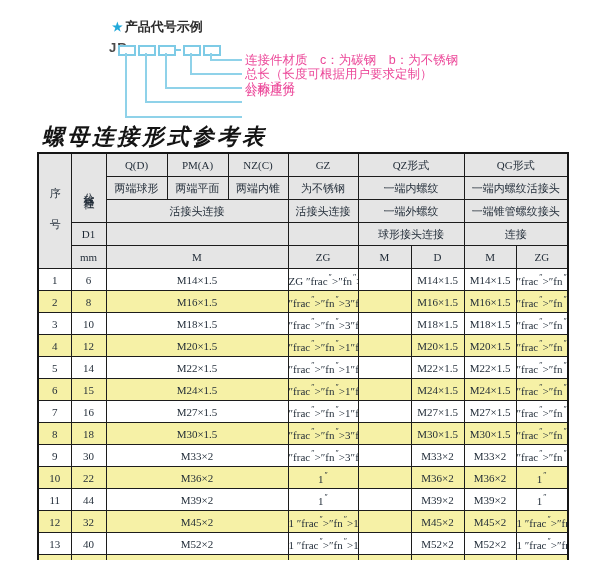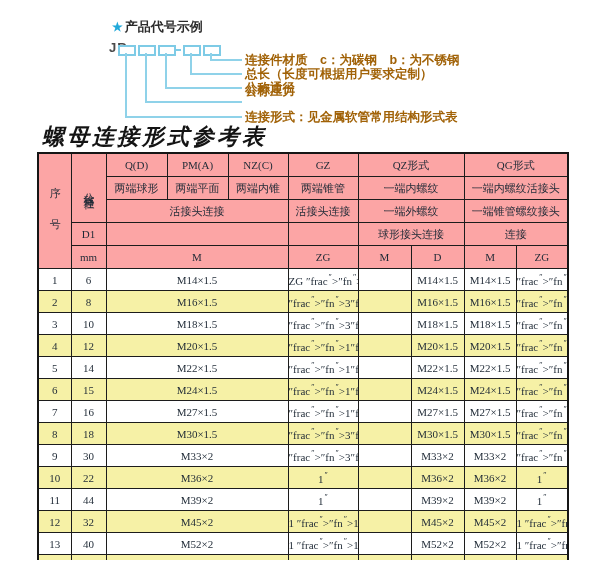--- a/index.html
+++ b/index.html
@@ -7,32 +7,32 @@
   .page{position:relative;width:600px;height:560px;background:#fff;overflow:hidden;}
 
   
   .diagram{position:absolute;left:0;top:0;width:600px;height:125px;}
   .diag-title{position:absolute;left:112px;top:18px;font-size:13px;font-weight:bold;color:#2b2b2b;white-space:nowrap;}
   .diag-title .star{color:#21a9da;margin-right:2px;font-size:12px;}
   .code-prefix{position:absolute;left:109px;top:40px;font-size:13px;font-weight:bold;color:#4a4a4a;letter-spacing:1px;}
   .code-box{position:absolute;top:45px;width:14px;height:7px;background:#fff;border:2px solid #7ecbe6;}
   .code-dash{position:absolute;left:175px;top:49px;width:6px;height:2px;background:#7ecbe6;}
   .conn{position:absolute;background:#8fd2e9;}
-  .diag-label{position:absolute;left:245px;font-size:12.5px;font-weight:bold;color:#a16207;white-space:nowrap;}
+  .diag-label{position:absolute;left:245px;font-size:12.5px;font-weight:normal;color:#ec4899;white-space:nowrap;}
 
   
   .table-title{position:absolute;left:42px;top:122px;margin:0;font-family:"Liberation Serif","DejaVu Serif",serif;
     font-size:22px;font-weight:bold;color:#141414;letter-spacing:3px;font-style:italic;}
 
   
   table.ref{position:absolute;left:37px;top:152px;width:530px;border-collapse:collapse;table-layout:fixed;
     font-family:"Liberation Serif","DejaVu Serif",serif;border:2px solid #161616;}
   table.ref td{border:1px solid #1c1c1c;text-align:center;vertical-align:middle;padding:0;
     font-size:11px;color:#1f2a36;overflow:hidden;white-space:nowrap;}
-  .thead td{background:#fca5a5;height:22px;}
+  .thead td{background:#e5e5e5;height:22px;}
   .tbody td{background:#ffffff;height:21px;color:#30373f;}
   .tbody tr.alt td{background:#f6f1a6;}
   .vert{writing-mode:vertical-lr;text-orientation:upright;display:inline-block;letter-spacing:2px;line-height:1;}
   .vert.spread{letter-spacing:32px;}
   .inch{font-size:8px;vertical-align:5px;margin-left:1px;}
 </style>
 </head>
 <body>
 
 <div class="page">
@@ -58,21 +58,20 @@
     <div class="conn" style="left:165px;top:87px;width:77px;height:2px"></div>
     <div class="conn" style="left:145px;top:53px;width:2px;height:49px"></div>
     <div class="conn" style="left:145px;top:101px;width:97px;height:2px"></div>
     <div class="conn" style="left:125px;top:53px;width:2px;height:64px"></div>
     <div class="conn" style="left:125px;top:116px;width:117px;height:2px"></div>
 
     <div class="diag-label" style="top:52px">连接件材质　c：为碳钢　b：为不锈钢</div>
     <div class="diag-label" style="top:66px">总长（长度可根据用户要求定制）</div>
     <div class="diag-label" style="top:80px">公称通径</div>
     <div class="diag-label" style="top:83px">公称压力</div>
-    <div class="diag-label" style="top:109px">连接形式：见金属软管常用结构形式表</div>
   </div>
 
   <h1 class="table-title">螺母连接形式参考表</h1>
 
   <table class="ref">
     <colgroup>
       <col style="width:33px">
         <col style="width:35px">
       <col style="width:61px">
         <col style="width:61px">
@@ -91,21 +90,21 @@
         <td>PM(A)</td>
         <td>NZ(C)</td>
         <td>GZ</td>
         <td colspan="2">QZ形式</td>
         <td colspan="2">QG形式</td>
       </tr>
       <tr>
         <td>两端球形</td>
         <td>两端平面</td>
         <td>两端内锥</td>
-        <td>两端锥管</td>
+        <td>为不锈钢</td>
         <td colspan="2">一端内螺纹</td>
         <td colspan="2">一端内螺纹活接头</td>
       </tr>
       <tr>
         <td colspan="3">活接头连接</td>
         <td>活接头连接</td>
         <td colspan="2">一端外螺纹</td>
         <td colspan="2">一端锥管螺纹接头</td>
       </tr>
       <tr>

